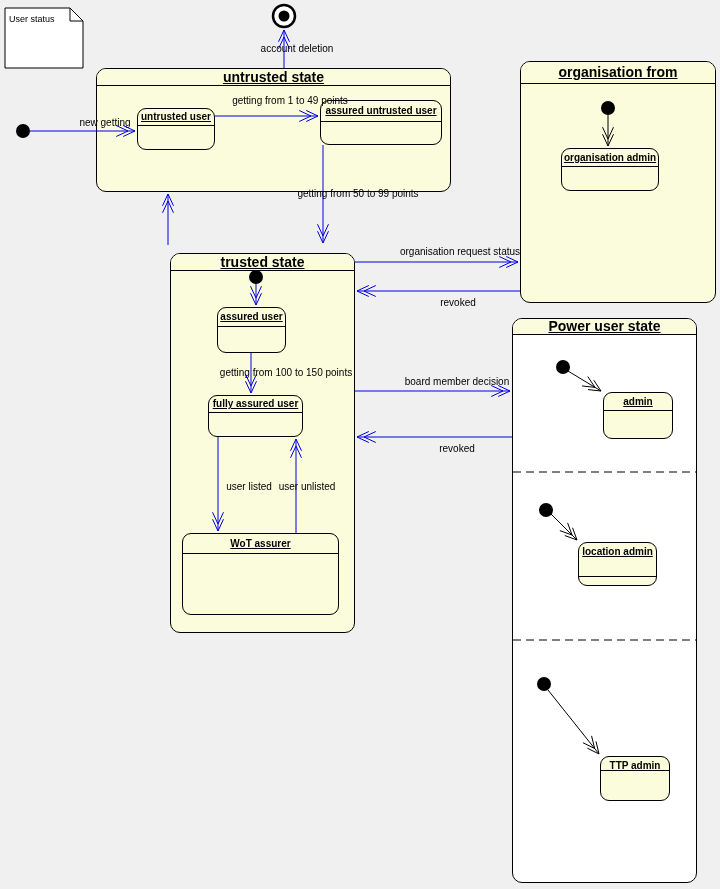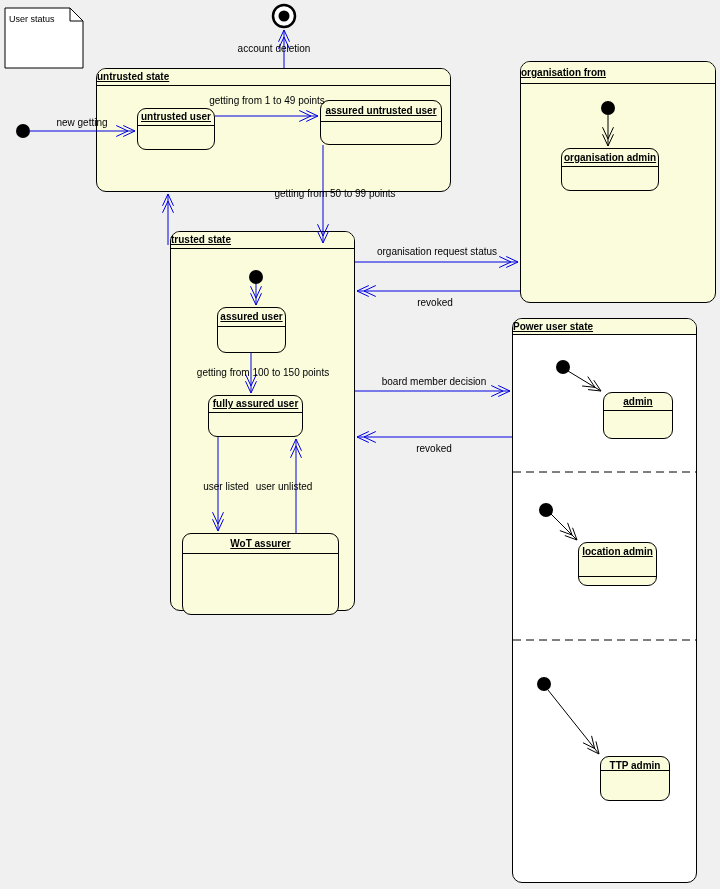--- a/index.html
+++ b/index.html
@@ -4,52 +4,52 @@
 <style>
   :root{
     --bg:#f0f0f0; --fill:#fafcdc; --white:#ffffff; --ink:#000000; --blue:#0000e0;
   }
   html,body{margin:0;padding:0;}
   body{background:var(--bg);font-family:"Liberation Sans",sans-serif;}
   #canvas{position:relative;width:720px;height:889px;background:var(--bg);overflow:hidden;}
 
   .composite{position:absolute;background:var(--fill);border:1px solid var(--ink);border-radius:10px;z-index:1;box-sizing:border-box;}
   .composite.white-body{background:var(--white);}
-  .ctitle{border-bottom:1px solid var(--ink);text-align:left;font-weight:bold;font-size:10px;
+  .ctitle{border-bottom:1px solid var(--ink);text-align:center;font-weight:bold;font-size:14px;
           text-decoration:underline;color:var(--ink);background:var(--fill);
           border-top-left-radius:9px;border-top-right-radius:9px;box-sizing:border-box;}
 
   .state{position:absolute;background:var(--fill);border:1px solid var(--ink);border-radius:9px;z-index:2;box-sizing:border-box;}
   .sname{border-bottom:1px solid var(--ink);text-align:center;font-weight:bold;font-size:10px;
          text-decoration:underline;color:var(--ink);box-sizing:border-box;white-space:nowrap;overflow:hidden;}
 
   #overlay{position:absolute;left:0;top:0;z-index:3;pointer-events:none;}
   #overlay .t line,#overlay .t polyline{stroke-width:1;fill:none;}
   #overlay .t.blue line,#overlay .t.blue polyline{stroke:var(--blue);}
   #overlay .t.black line,#overlay .t.black polyline{stroke:var(--ink);}
   #overlay .dash{stroke:var(--ink);stroke-width:1;stroke-dasharray:8 5;}
   #overlay .dot{fill:var(--ink);}
   #overlay .note-path{fill:var(--white);stroke:var(--ink);stroke-width:1;}
   #overlay .note-fold{fill:none;stroke:var(--ink);stroke-width:1;}
   #overlay .final-outer{fill:var(--white);stroke:var(--ink);stroke-width:2.5;}
   #overlay .final-inner{fill:var(--ink);}
 
-  .lbl{position:absolute;z-index:4;font-size:10px;color:var(--ink);white-space:nowrap;transform:translateX(-50%);}
+  .lbl{position:absolute;z-index:4;font-size:10px;color:var(--ink);white-space:nowrap;transform:translateX(-50%);margin-left:23px;}
   .note-text{position:absolute;z-index:4;font-size:9px;color:var(--ink);white-space:nowrap;}
 </style>
 </head>
 <body>
 
 <div id="canvas">
 
   <div class="composite" style="left:96px;top:68px;width:355px;height:124px">
     <div class="ctitle" style="height:17px;line-height:16px">untrusted state</div>
   </div>
 
-  <div class="composite" style="left:170px;top:231px;width:185px;height:380px">
+  <div class="composite" style="left:170px;top:253px;width:185px;height:380px">
     <div class="ctitle" style="height:17px;line-height:16px">trusted state</div>
   </div>
 
   <div class="composite" style="left:520px;top:61px;width:196px;height:242px">
     <div class="ctitle" style="height:22px;line-height:21px">organisation from</div>
   </div>
 
   <div class="composite white-body" style="left:512px;top:318px;width:185px;height:565px">
     <div class="ctitle" style="height:16px;line-height:15px">Power user state</div>
   </div>

